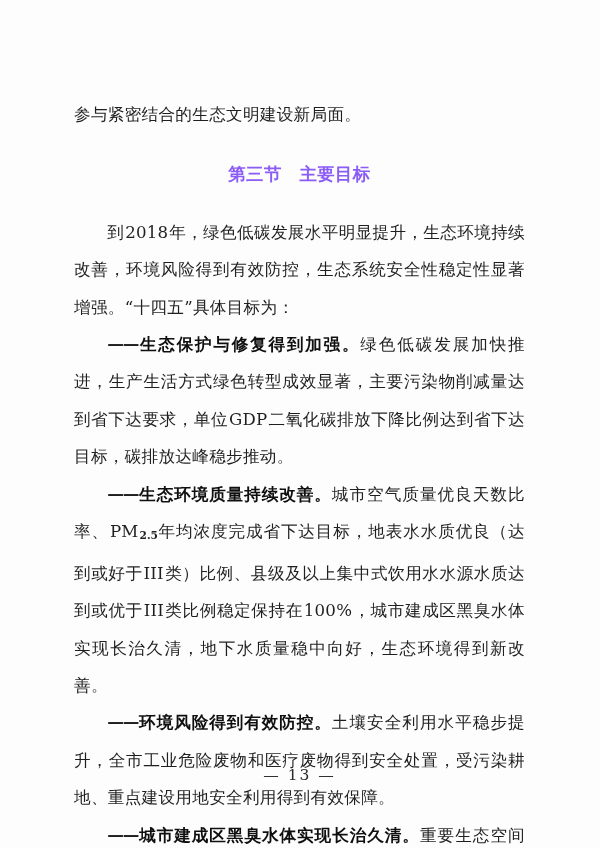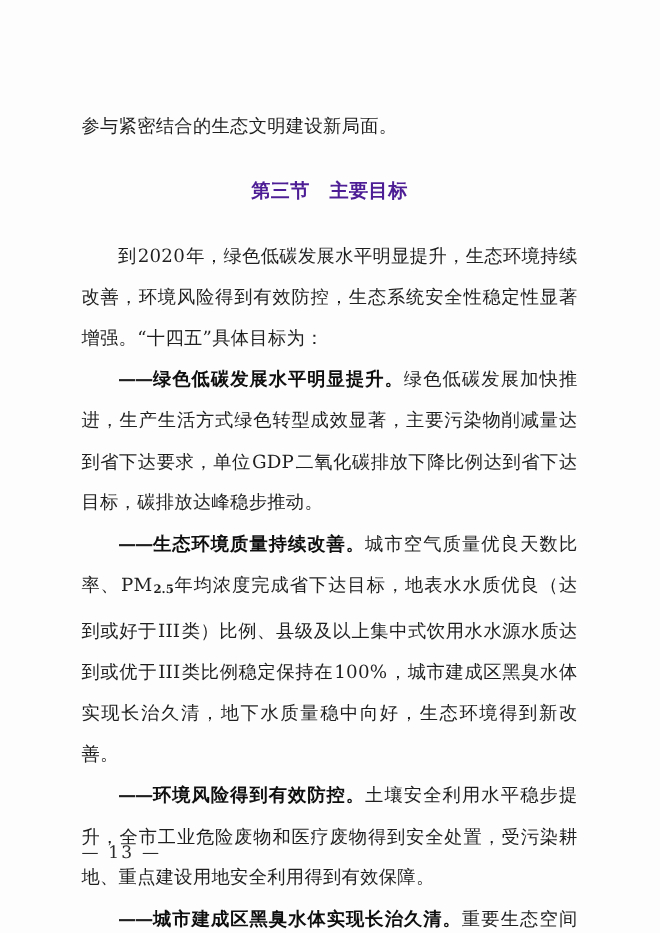--- a/index.html
+++ b/index.html
@@ -51,21 +51,21 @@
   .para.indent {
     text-indent: 2em;
   }
 
   
   .section-heading {
     font-family: "DejaVu Sans", "Liberation Sans", sans-serif;
     font-size: 17.4px;
     font-weight: bold;
     text-align: center;
-    color: #4c1d95;
+    color: #8b5cf6;
     margin: 0;
     line-height: 37.4px;
     letter-spacing: 0.4px;
   }
 
   .heading-gap-top {
     height: 23px;
   }
   .heading-gap-bottom {
     height: 20px;
@@ -96,21 +96,21 @@
     letter-spacing: 0;
     font-weight: bold;
   }
 
   
   .footer {
     position: absolute;
     left: 74px;
     top: 766px;
     width: 451px;
-    text-align: left;
+    text-align: center;
     font-family: "DejaVu Serif", "Liberation Serif", serif;
     font-size: 15.5px;
     color: #2a2a2a;
     letter-spacing: 2px;
   }
 </style>
 </head>
 <body>
 
 <div class="page">
@@ -118,23 +118,23 @@
   <div class="text-block">
 
     <p class="para cont">参与紧密结合的生态文明建设新局面。</p>
 
     <div class="heading-gap-top"></div>
 
     <h2 class="section-heading">第三节　主要目标</h2>
 
     <div class="heading-gap-bottom"></div>
 
-    <p class="para indent"><span>到</span><span class="lat">2020</span><span>年，绿色低碳发展水平明显提升，生态环境持续改善，环境风险得到有效防控，生态系统安全性稳定性显著增强。“十四五”具体目标为：</span></p>
+    <p class="para indent"><span>到</span><span class="lat">2018</span><span>年，绿色低碳发展水平明显提升，生态环境持续改善，环境风险得到有效防控，生态系统安全性稳定性显著增强。“十四五”具体目标为：</span></p>
 
-    <p class="para indent"><span class="dash">——</span><span class="lead">绿色低碳发展水平明显提升。</span><span>绿色低碳发展加快推进，生产生活方式绿色转型成效显著，主要污染物削减量达到省下达要求，单位</span><span class="lat">GDP</span><span>二氧化碳排放下降比例达到省下达目标，碳排放达峰稳步推动。</span></p>
+    <p class="para indent"><span class="dash">——</span><span class="lead">生态保护与修复得到加强。</span><span>绿色低碳发展加快推进，生产生活方式绿色转型成效显著，主要污染物削减量达到省下达要求，单位</span><span class="lat">GDP</span><span>二氧化碳排放下降比例达到省下达目标，碳排放达峰稳步推动。</span></p>
 
     <p class="para indent"><span class="dash">——</span><span class="lead">生态环境质量持续改善。</span><span>城市空气质量优良天数比率、</span><span class="lat">PM</span><sub class="sub">2.5</sub><span>年均浓度完成省下达目标，地表水水质优良（达到或好于</span><span class="lat">III</span><span>类）比例、县级及以上集中式饮用水水源水质达到或优于</span><span class="lat">III</span><span>类比例稳定保持在</span><span class="lat">100%</span><span>，城市建成区黑臭水体实现长治久清，地下水质量稳中向好，生态环境得到新改善。</span></p>
 
     <p class="para indent"><span class="dash">——</span><span class="lead">环境风险得到有效防控。</span><span>土壤安全利用水平稳步提升，全市工业危险废物和医疗废物得到安全处置，受污染耕地、重点建设用地安全利用得到有效保障。</span></p>
 
     <p class="para indent"><span class="dash">——</span><span class="lead">城市建成区黑臭水体实现长治久清。</span><span>重要生态空间得到有效保护，生态保护红线面积不减少、功能不降低、性质不改变，生态保护与修复得到加强，生物多样性得到有效保护。</span></p>
 
   </div>
 
   <div class="footer">— 13 —</div>

